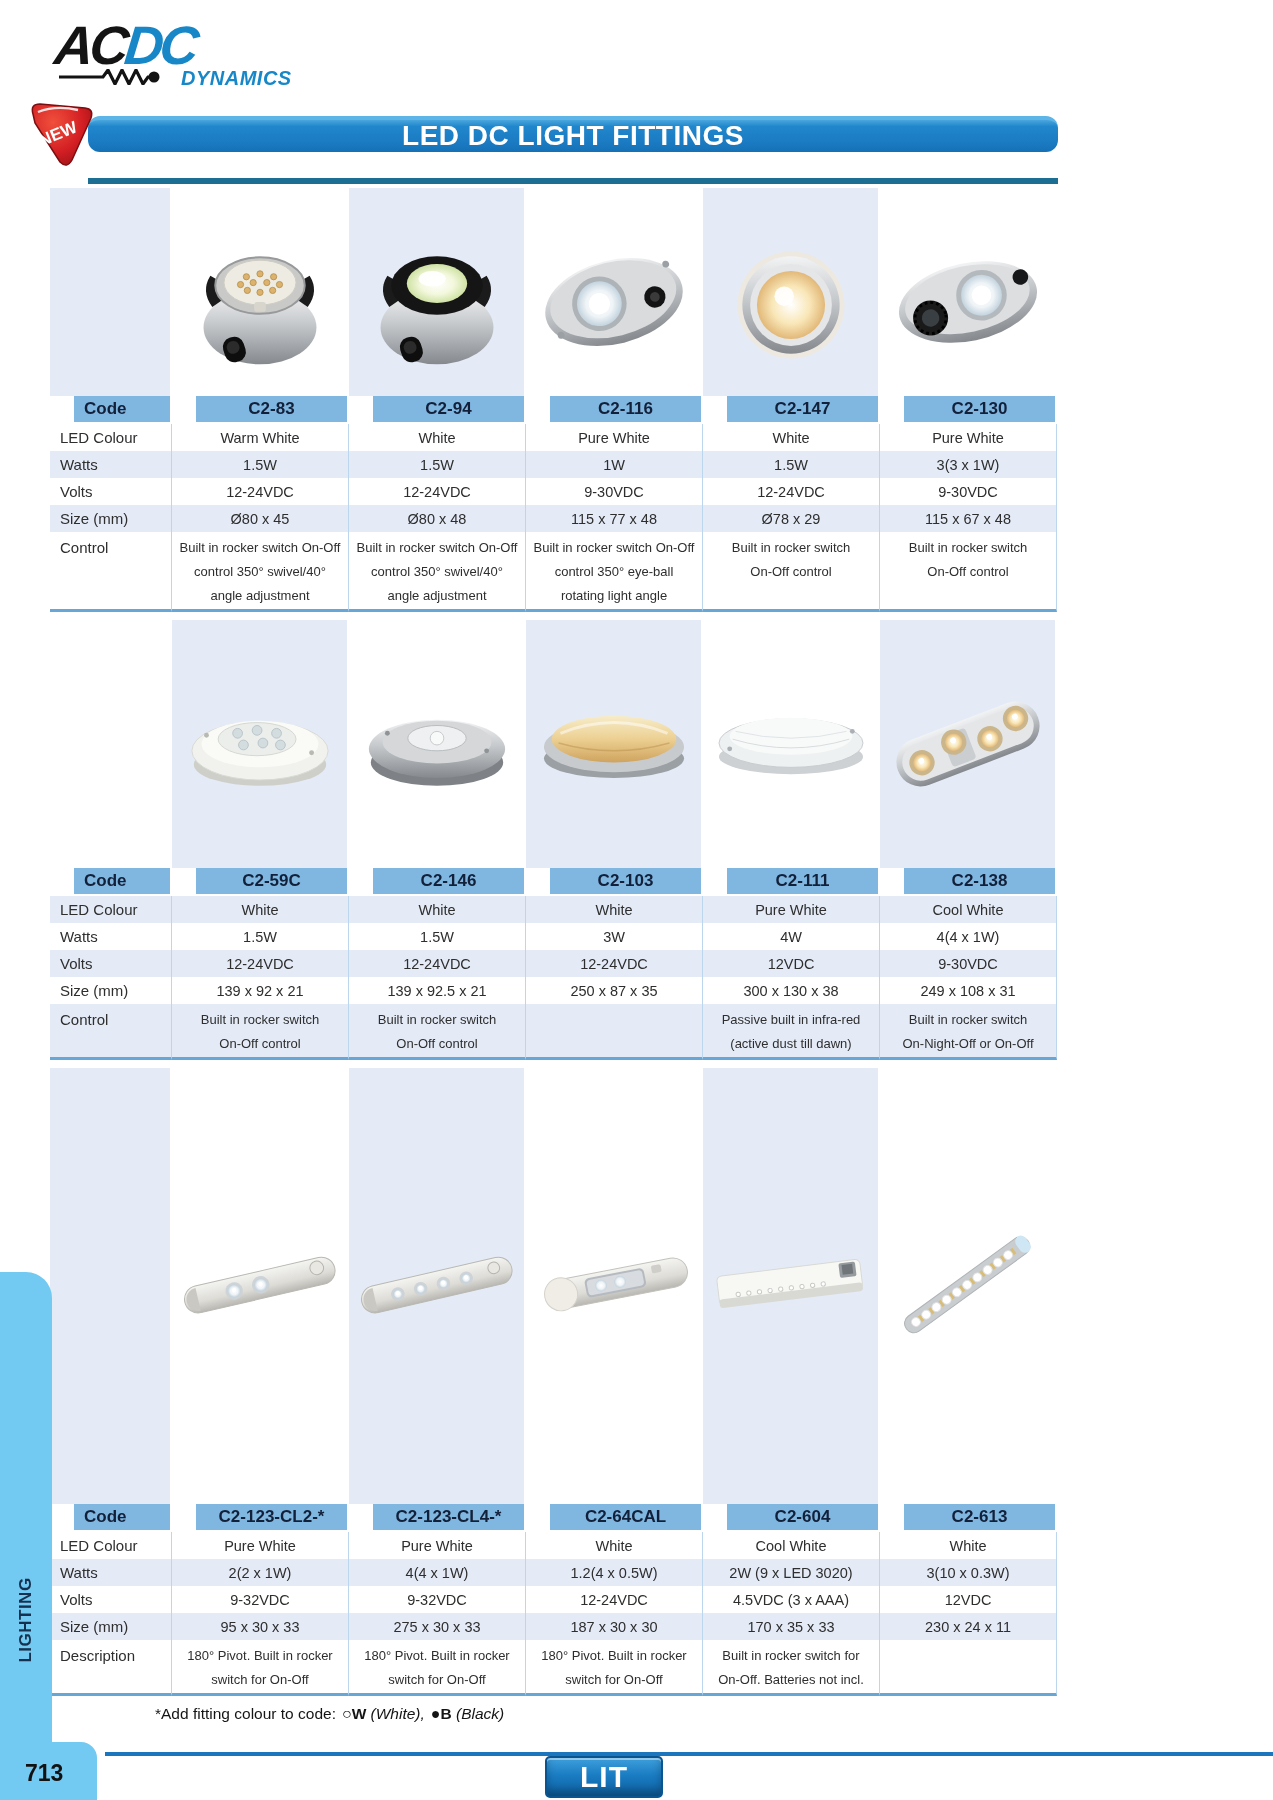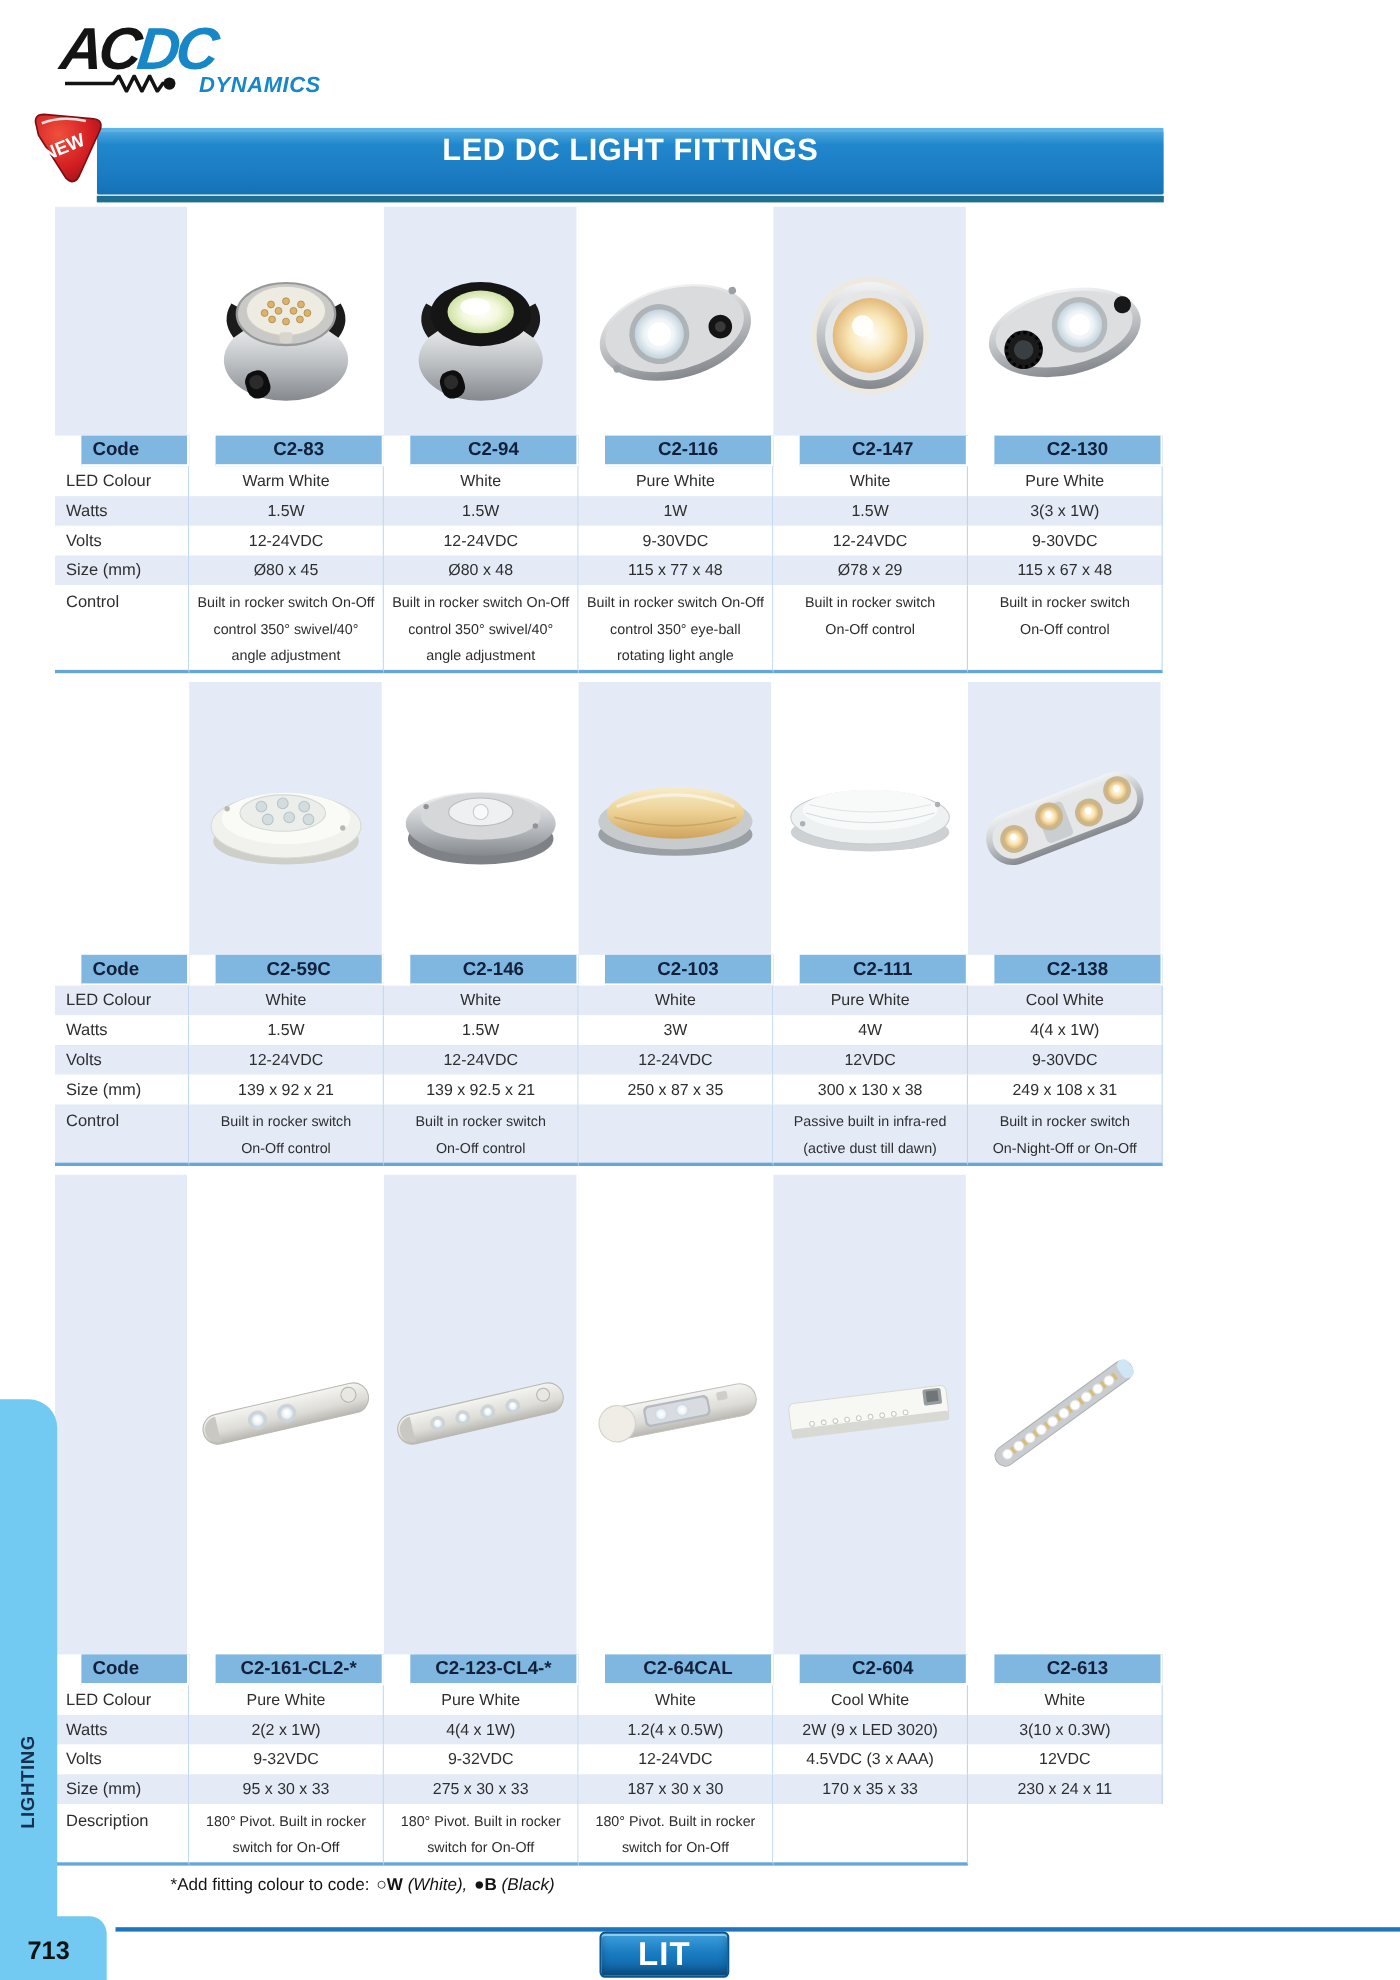--- a/index.html
+++ b/index.html
@@ -7,24 +7,24 @@
        font-family:"Liberation Sans", sans-serif;}
   
   .logo{position:absolute;left:55px;top:18px;}
   .logo-word{font-size:54px;font-weight:bold;font-style:italic;letter-spacing:-4px;line-height:1;transform:skewX(-6deg);}
   .ac{color:#141414;} .dc{color:var(--brand_blue,#1787c8);}
   .logo-sub{display:flex;align-items:center;margin-top:-5px;margin-left:4px;}
   .logo-sub .dyn{font-weight:bold;font-style:italic;font-size:20px;color:var(--brand_blue,#1787c8);letter-spacing:.5px;margin-left:4px;}
   
   .badge{position:absolute;left:26px;top:99px;width:70px;height:70px;z-index:5;}
   
-  .titlebar{position:absolute;left:88px;top:116px;width:970px;height:61px;box-sizing:border-box;
+  .titlebar{position:absolute;left:88px;top:116px;width:970px;height:36px;box-sizing:border-box;
     background:linear-gradient(180deg,#4aa6dd 0%,#2187cc 20%,#1b7cc4 65%,#1571b6 100%);
-    border-top:4px solid var(--title_bar_highlight,#5db4e6);border-radius:2px;
-    display:flex;justify-content:center;}
+    border-top:4px solid var(--title_bar_highlight,#5db4e6);border-radius:12px;
+    display:flex;align-items:center;justify-content:center;}
   .titlebar .t{color:#fff;font-weight:bold;font-size:28px;letter-spacing:.5px;}
   .titleshadow{position:absolute;left:88px;top:178px;width:970px;height:6px;background:var(--title_bar_shadow,#1d6e93);}
   
   .section{position:absolute;left:50px;width:1007px;display:grid;
     grid-template-columns:122px 177px 177px 177px 177px 177px;}
   .s1{top:188px;grid-template-rows:208px 28px 27px 27px 27px 27px 80px;}
   .s2{top:620px;grid-template-rows:248px 28px 27px 27px 27px 27px 56px;}
   .s3{top:1068px;grid-template-rows:436px 28px 27px 27px 27px 27px 56px 36px;}
   .w{background:#fff;} .b{background:var(--row_stripe_blue,#e4ebf7);}
   .img{display:flex;align-items:center;justify-content:center;border-right:2px solid #fff;box-sizing:border-box;}
@@ -936,21 +936,21 @@
           <circle cx="111" cy="73.5" r="4.5" fill="#ffffff" stroke="#e4e4e4"></circle>
           <rect x="129" y="70" width="3" height="7" fill="#d9bd74"></rect>
           <circle cx="124" cy="73.5" r="4.5" fill="#ffffff" stroke="#e4e4e4"></circle>
           <rect x="142" y="70" width="3" height="7" fill="#d9bd74"></rect>
           <circle cx="137" cy="73.5" r="4.5" fill="#ffffff" stroke="#e4e4e4"></circle>
         </g>
       </svg>
     </div>
 
   <div class="th lbl">Code</div>
-  <div class="th">C2-161-CL2-*</div>
+  <div class="th">C2-123-CL2-*</div>
   <div class="th">C2-123-CL4-*</div>
   <div class="th">C2-64CAL</div>
   <div class="th">C2-604</div>
   <div class="th">C2-613</div>
 
   <div class="td lbl w">LED Colour</div>
   <div class="td w">Pure White</div>
   <div class="td w">Pure White</div>
   <div class="td w">White</div>
   <div class="td w">Cool White</div>
@@ -982,20 +982,24 @@
       <div class="cl">180° Pivot. Built in rocker</div>
       <div class="cl">switch for On-Off</div>
     </div>
   <div class="td w ctrl bb">
       <div class="cl">180° Pivot. Built in rocker</div>
       <div class="cl">switch for On-Off</div>
     </div>
   <div class="td w ctrl bb">
       <div class="cl">180° Pivot. Built in rocker</div>
       <div class="cl">switch for On-Off</div>
+    </div>
+  <div class="td w ctrl bb">
+      <div class="cl">Built in rocker switch for</div>
+      <div class="cl">On-Off. Batteries not incl.</div>
     </div>
   <div class="td w ctrl bb">
       <div class="cl"></div>
       <div class="cl"></div>
     </div>
 
   <div class="footrow">
     <span>*Add fitting colour to code:</span>
     <span class="circ">○</span><span class="bold">W</span>&nbsp;<span class="it">(White),</span>
     <span class="circ">●</span><span class="bold">B</span>&nbsp;<span class="it">(Black)</span>

